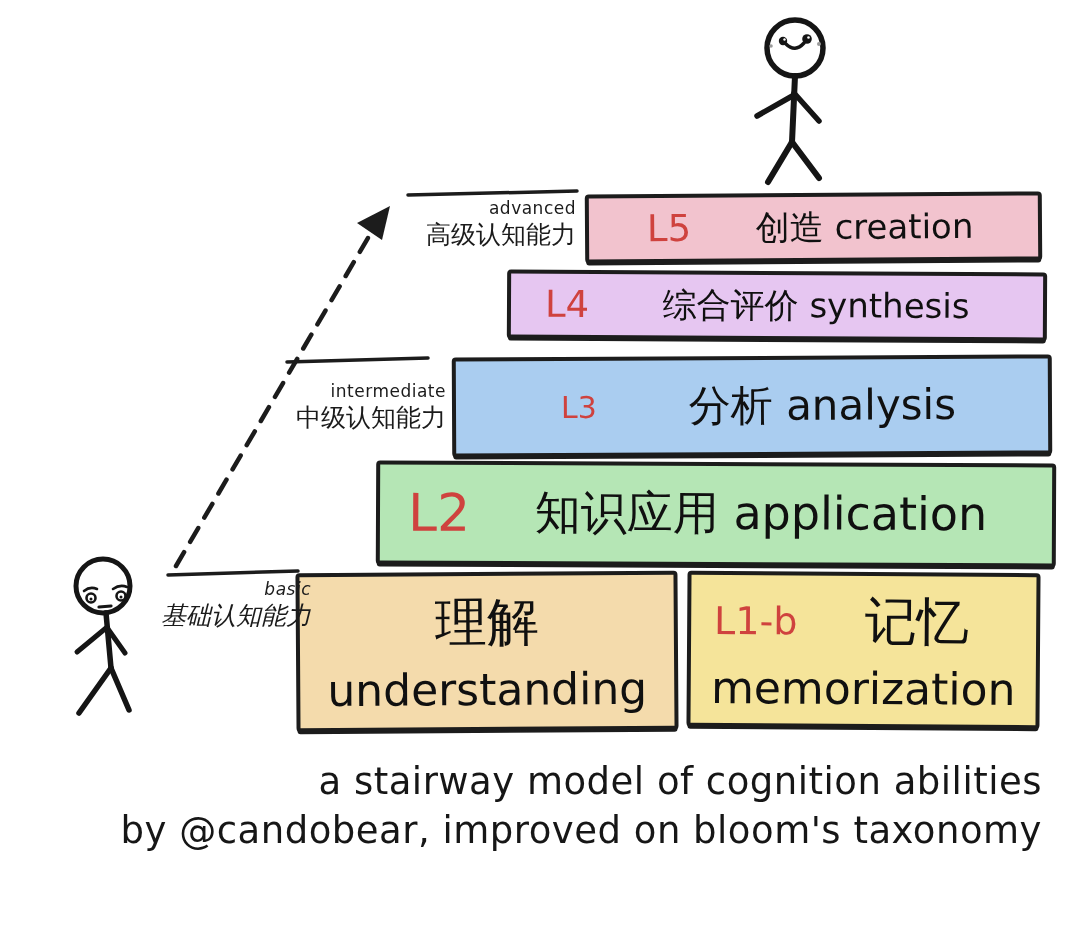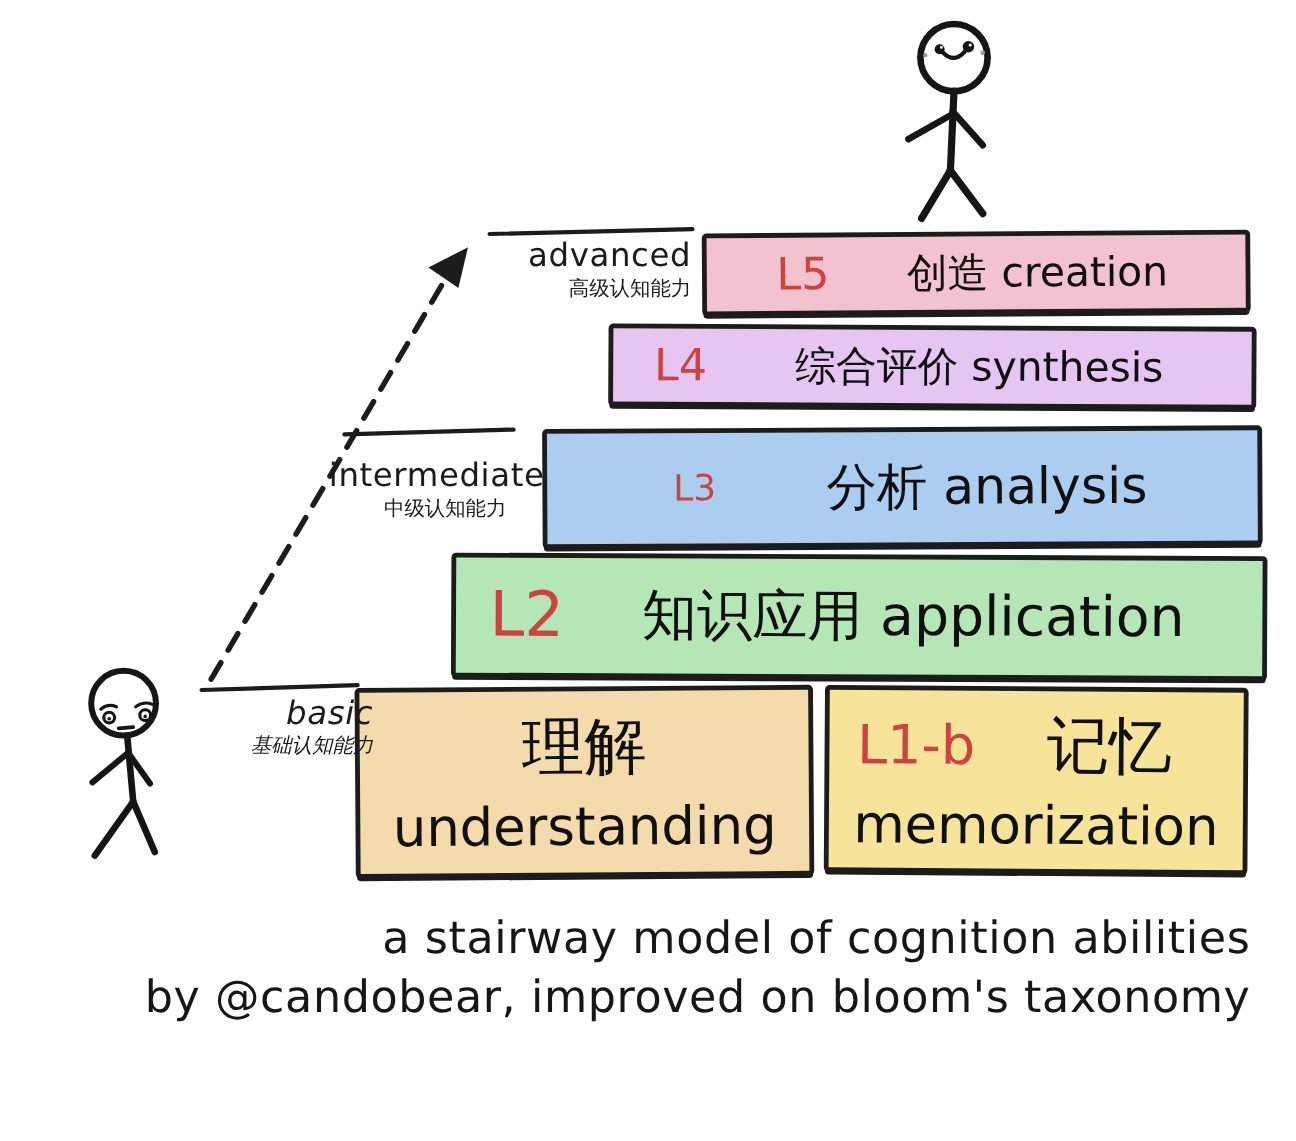--- a/index.html
+++ b/index.html
@@ -28,22 +28,22 @@
   }
   .bar .title{
     flex:1 1 auto;text-align:center;color:#101010;white-space:nowrap;
   }
   .bar.l1{flex-direction:column;justify-content:center;align-items:stretch;}
   .l1-row1{display:flex;align-items:center;width:100%;}
   .l1-row1 .title{font-size:52px;}
   .l1-row2{text-align:center;font-size:44px;color:#101010;margin-top:6px;}
   
   .tier{position:absolute;z-index:2;text-align:right;line-height:1.12;color:#1b1b1b;}
-  .tier .en{font-size:27px;letter-spacing:0.5px;padding-left:24px;}
-  .tier .cn{font-size:17px;margin-top:3px;}
+  .tier .en{font-size:17px;letter-spacing:0.5px;padding-left:24px;}
+  .tier .cn{font-size:25px;margin-top:3px;}
   
   .caption{position:absolute;z-index:2;right:38px;top:760px;text-align:right;color:#161616;}
   .caption .c1{font-size:41px;font-weight:600;letter-spacing:1px;margin-bottom:8px;}
   .caption .c2{font-size:37px;letter-spacing:0.5px;margin-bottom:6px;}
   .caption .c3{font-size:37px;letter-spacing:0.5px;}
 </style>
 </head>
 <body>
 
 <div id="canvas">
@@ -116,32 +116,32 @@
 
   <div class="bar l1" style="left: 296px; top: 572px; width: 382px; height: 159px; --rot: -0.4deg; background: rgb(244, 219, 172);">
     <div class="l1-row1">
       <span class="title">理解</span>
     </div>
     <div class="l1-row2">understanding</div>
   </div>
 
   <div class="bar l1" style="left: 687px; top: 572px; width: 353px; height: 156px; --rot: 0.4deg; background: rgb(245, 228, 154);">
     <div class="l1-row1">
-      <span class="code" style="margin-left:23px;font-size:45px;">L1-b</span>
+      <span class="code" style="margin-left:23px;font-size:38px;">L1-b</span>
       <span class="title">记忆</span>
     </div>
     <div class="l1-row2">memorization</div>
   </div>
 
   <div class="tier" style="left:388px;top:199px;width:188px;">
     <div class="en">advanced</div>
     <div class="cn">高级认知能力</div>
   </div>
 
-  <div class="tier" style="left:250px;top:382px;width:172px;">
+  <div class="tier" style="left:274px;top:382px;width:172px;">
     <div class="en">intermediate</div>
     <div class="cn">中级认知能力</div>
   </div>
 
   <div class="tier" style="left:148px;top:580px;width:163px;font-style:italic;">
     <div class="en">basic</div>
     <div class="cn">基础认知能力</div>
   </div>
 
   <div class="caption">

